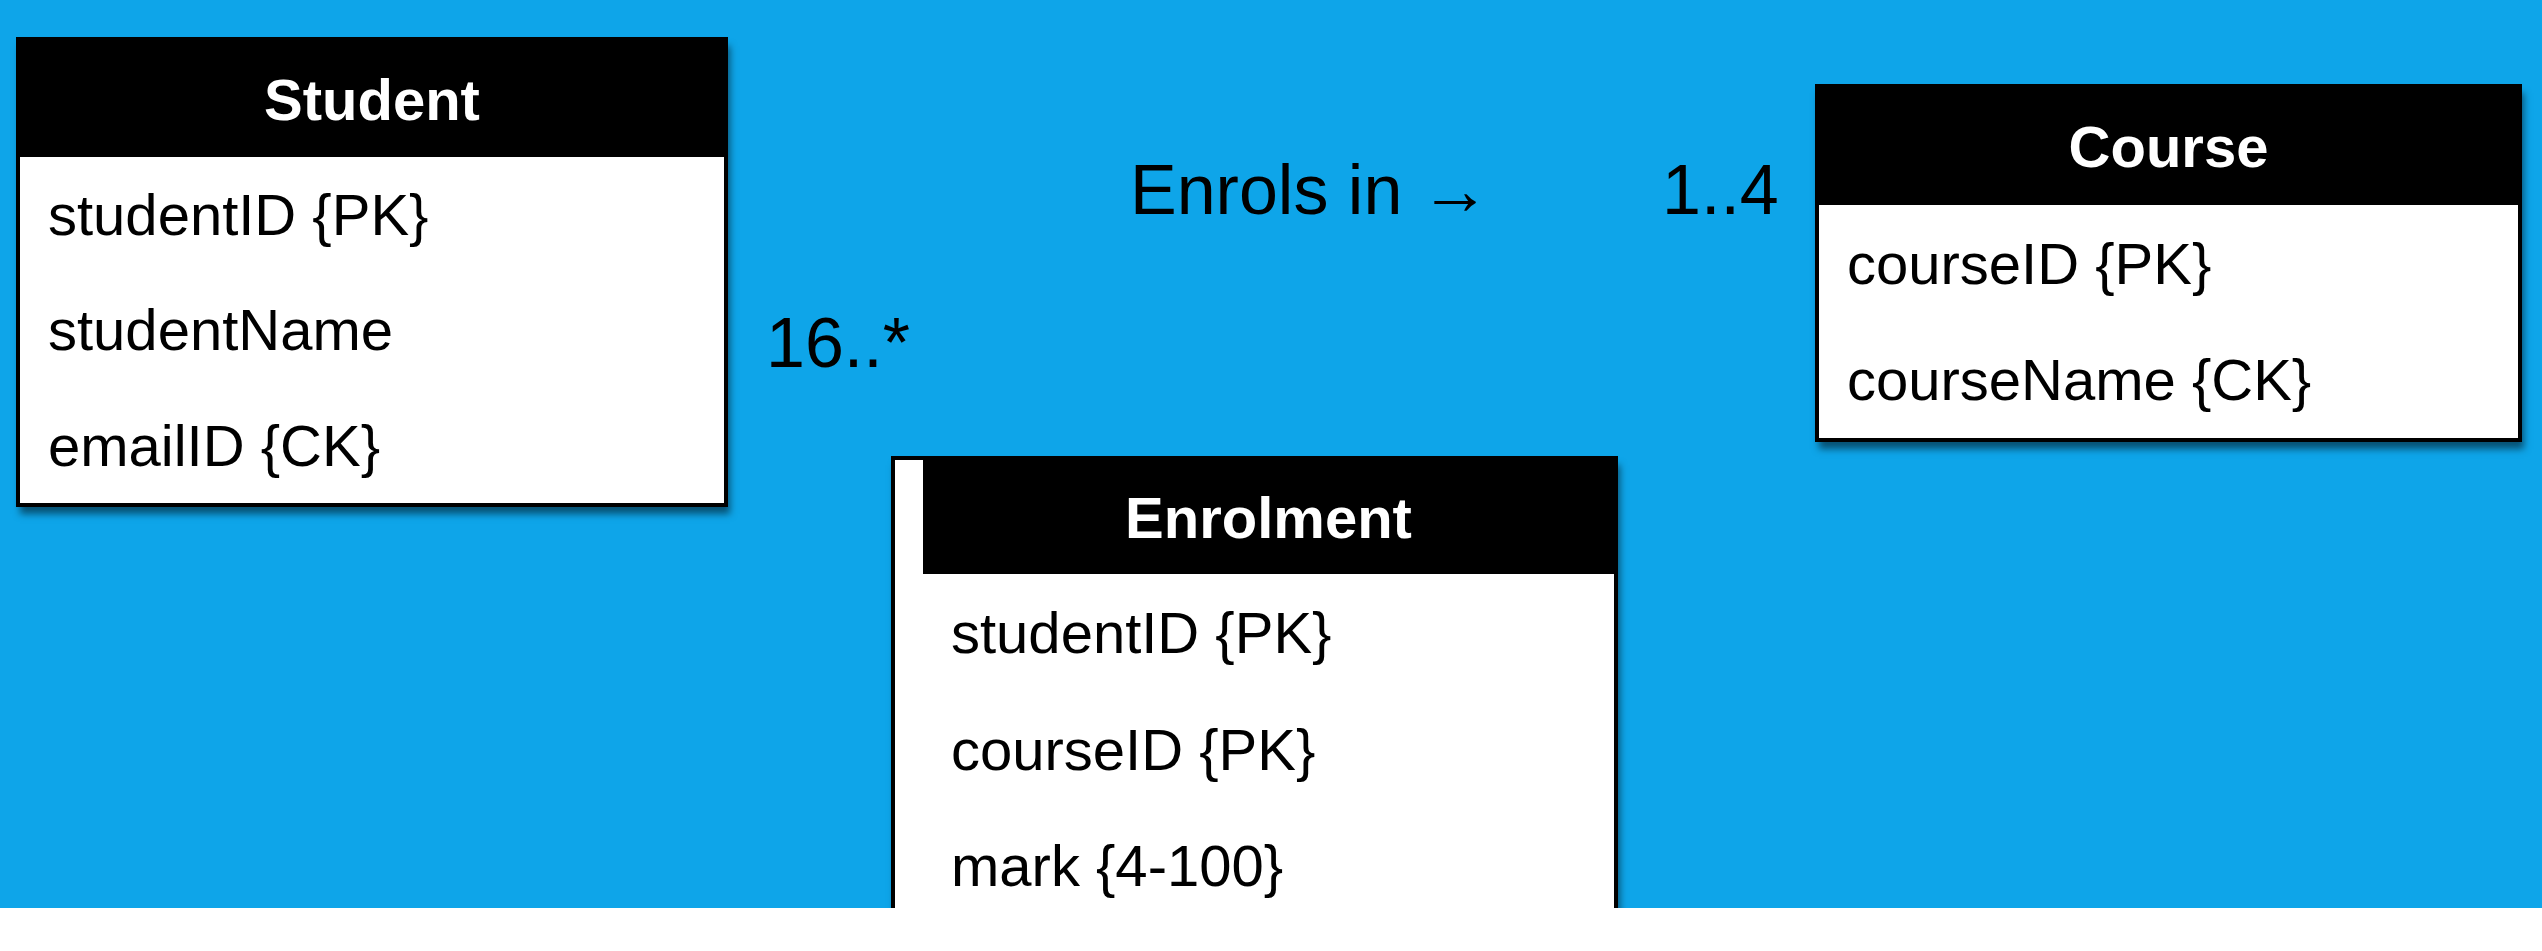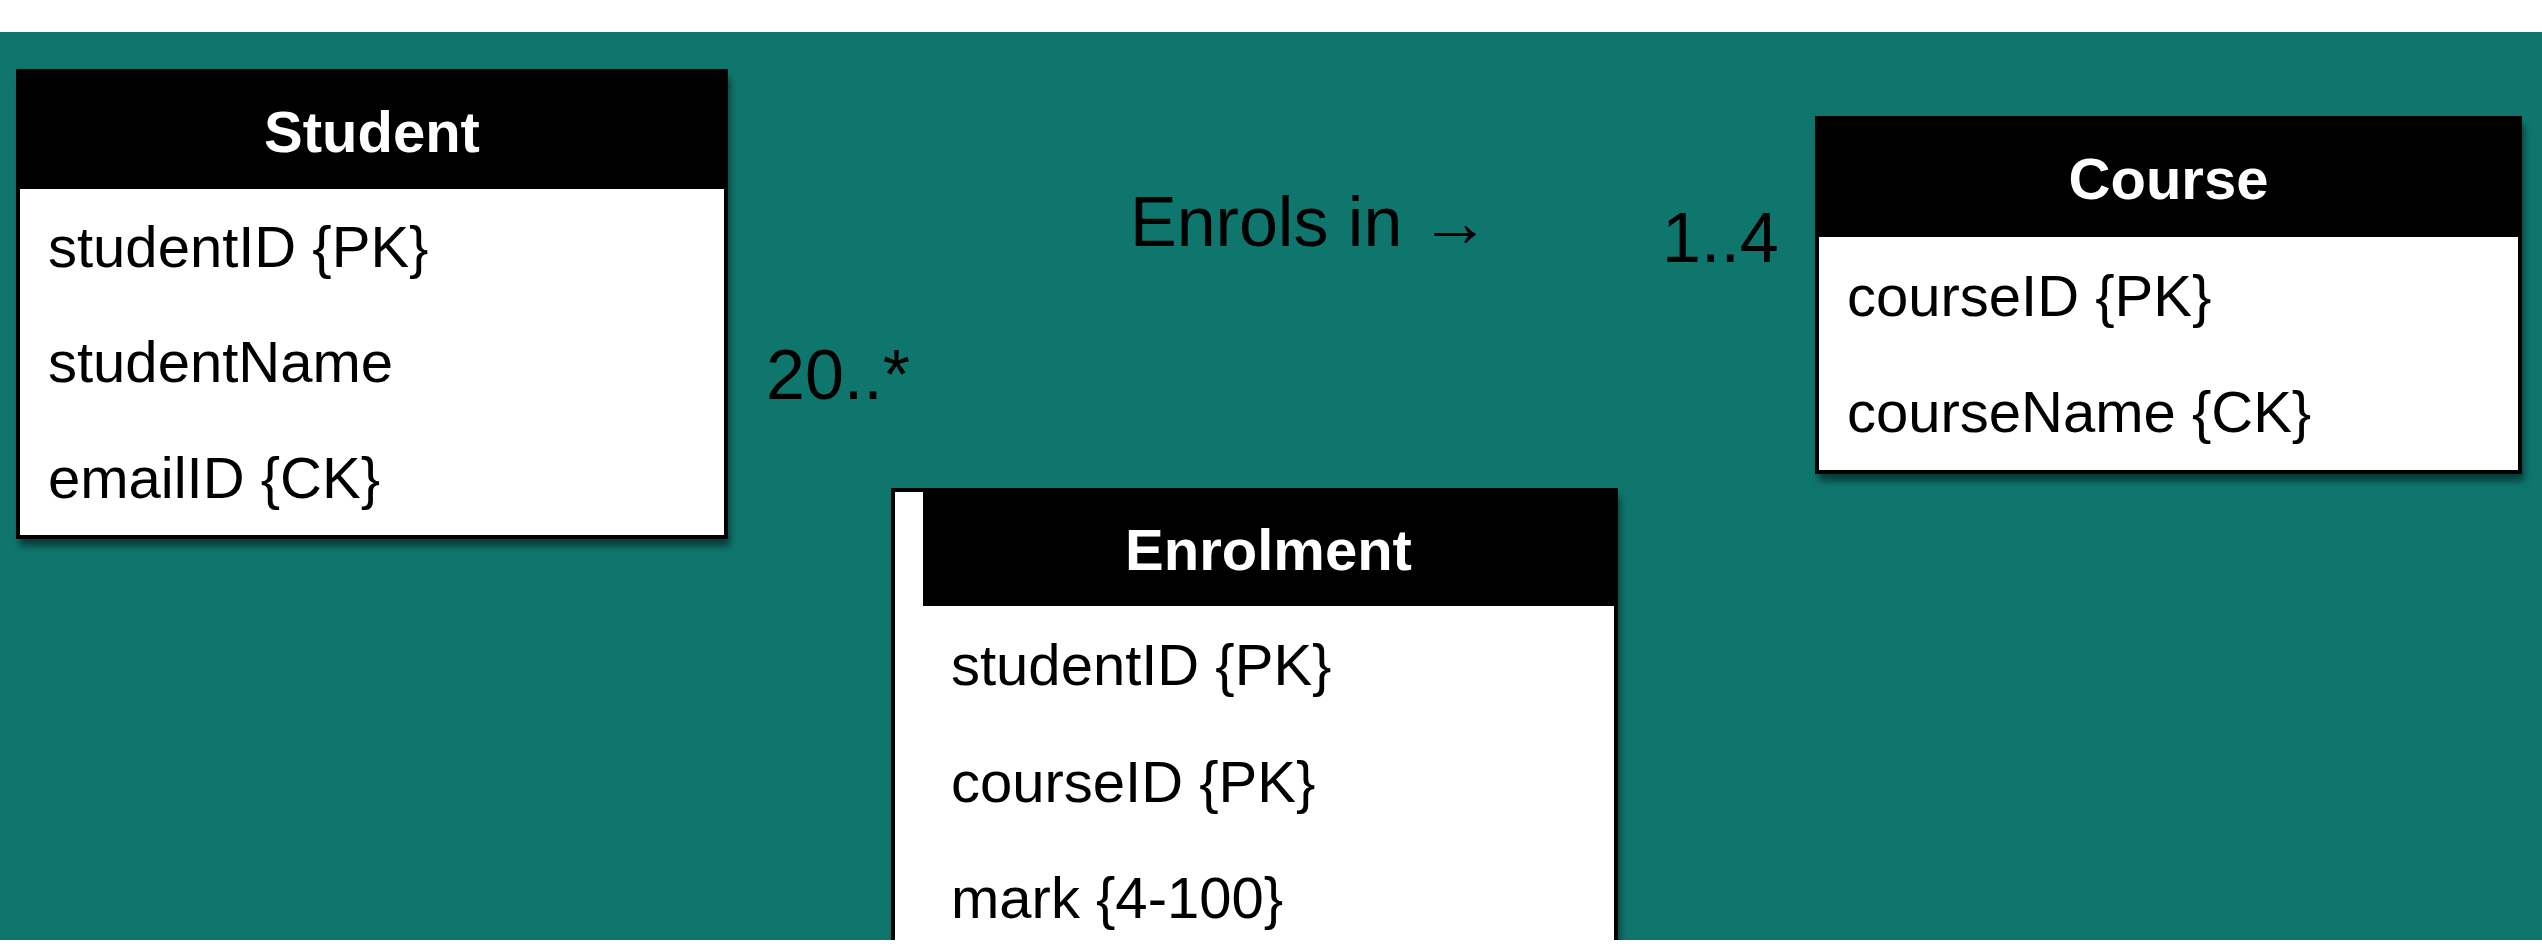--- a/index.html
+++ b/index.html
@@ -5,23 +5,22 @@
   html, body {
     margin: 0;
     padding: 0;
     background: #ffffff;
     font-family: "Liberation Sans", "DejaVu Sans", sans-serif;
   }
   .stage {
     position: relative;
     width: 2542px;
     height: 908px;
-    background: #0f766e;
+    background: #0ea5e9;
     overflow: hidden;
-    margin-top: 32px;
   }
   .connectors {
     position: absolute;
     left: 0;
     top: 0;
     width: 2542px;
     height: 951px;
     pointer-events: none;
   }
   .entity {
@@ -65,21 +64,21 @@
   #entity-enrolment .entity-header { height: 114px; }
 
   .float-label {
     position: absolute;
     font-size: 70px;
     line-height: 1;
     color: #000000;
     white-space: nowrap;
   }
   #relationship-label { left: 1130px; top: 155px; display: flex; align-items: center; gap: 18px; }
-  #mult-course  { left: 1662px; top: 171px; }
+  #mult-course  { left: 1662px; top: 155px; }
   #mult-student { left: 766px;  top: 308px; }
 </style>
 </head>
 <body>
 
 <div class="stage">
 
   <svg class="connectors" viewBox="0 0 2542 951" xmlns="http://www.w3.org/2000/svg">
     <defs>
       <filter id="lineShadow" x="-20%" y="-60%" width="140%" height="260%">
@@ -116,15 +115,15 @@
     </div>
   </div>
 
   <div class="float-label" id="relationship-label">
     <span>Enrols in</span>
     <span>→</span>
   </div>
 
   <div class="float-label" id="mult-course">1..4</div>
 
-  <div class="float-label" id="mult-student">20..*</div>
+  <div class="float-label" id="mult-student">16..*</div>
 
 </div>
 
 </body></html>

